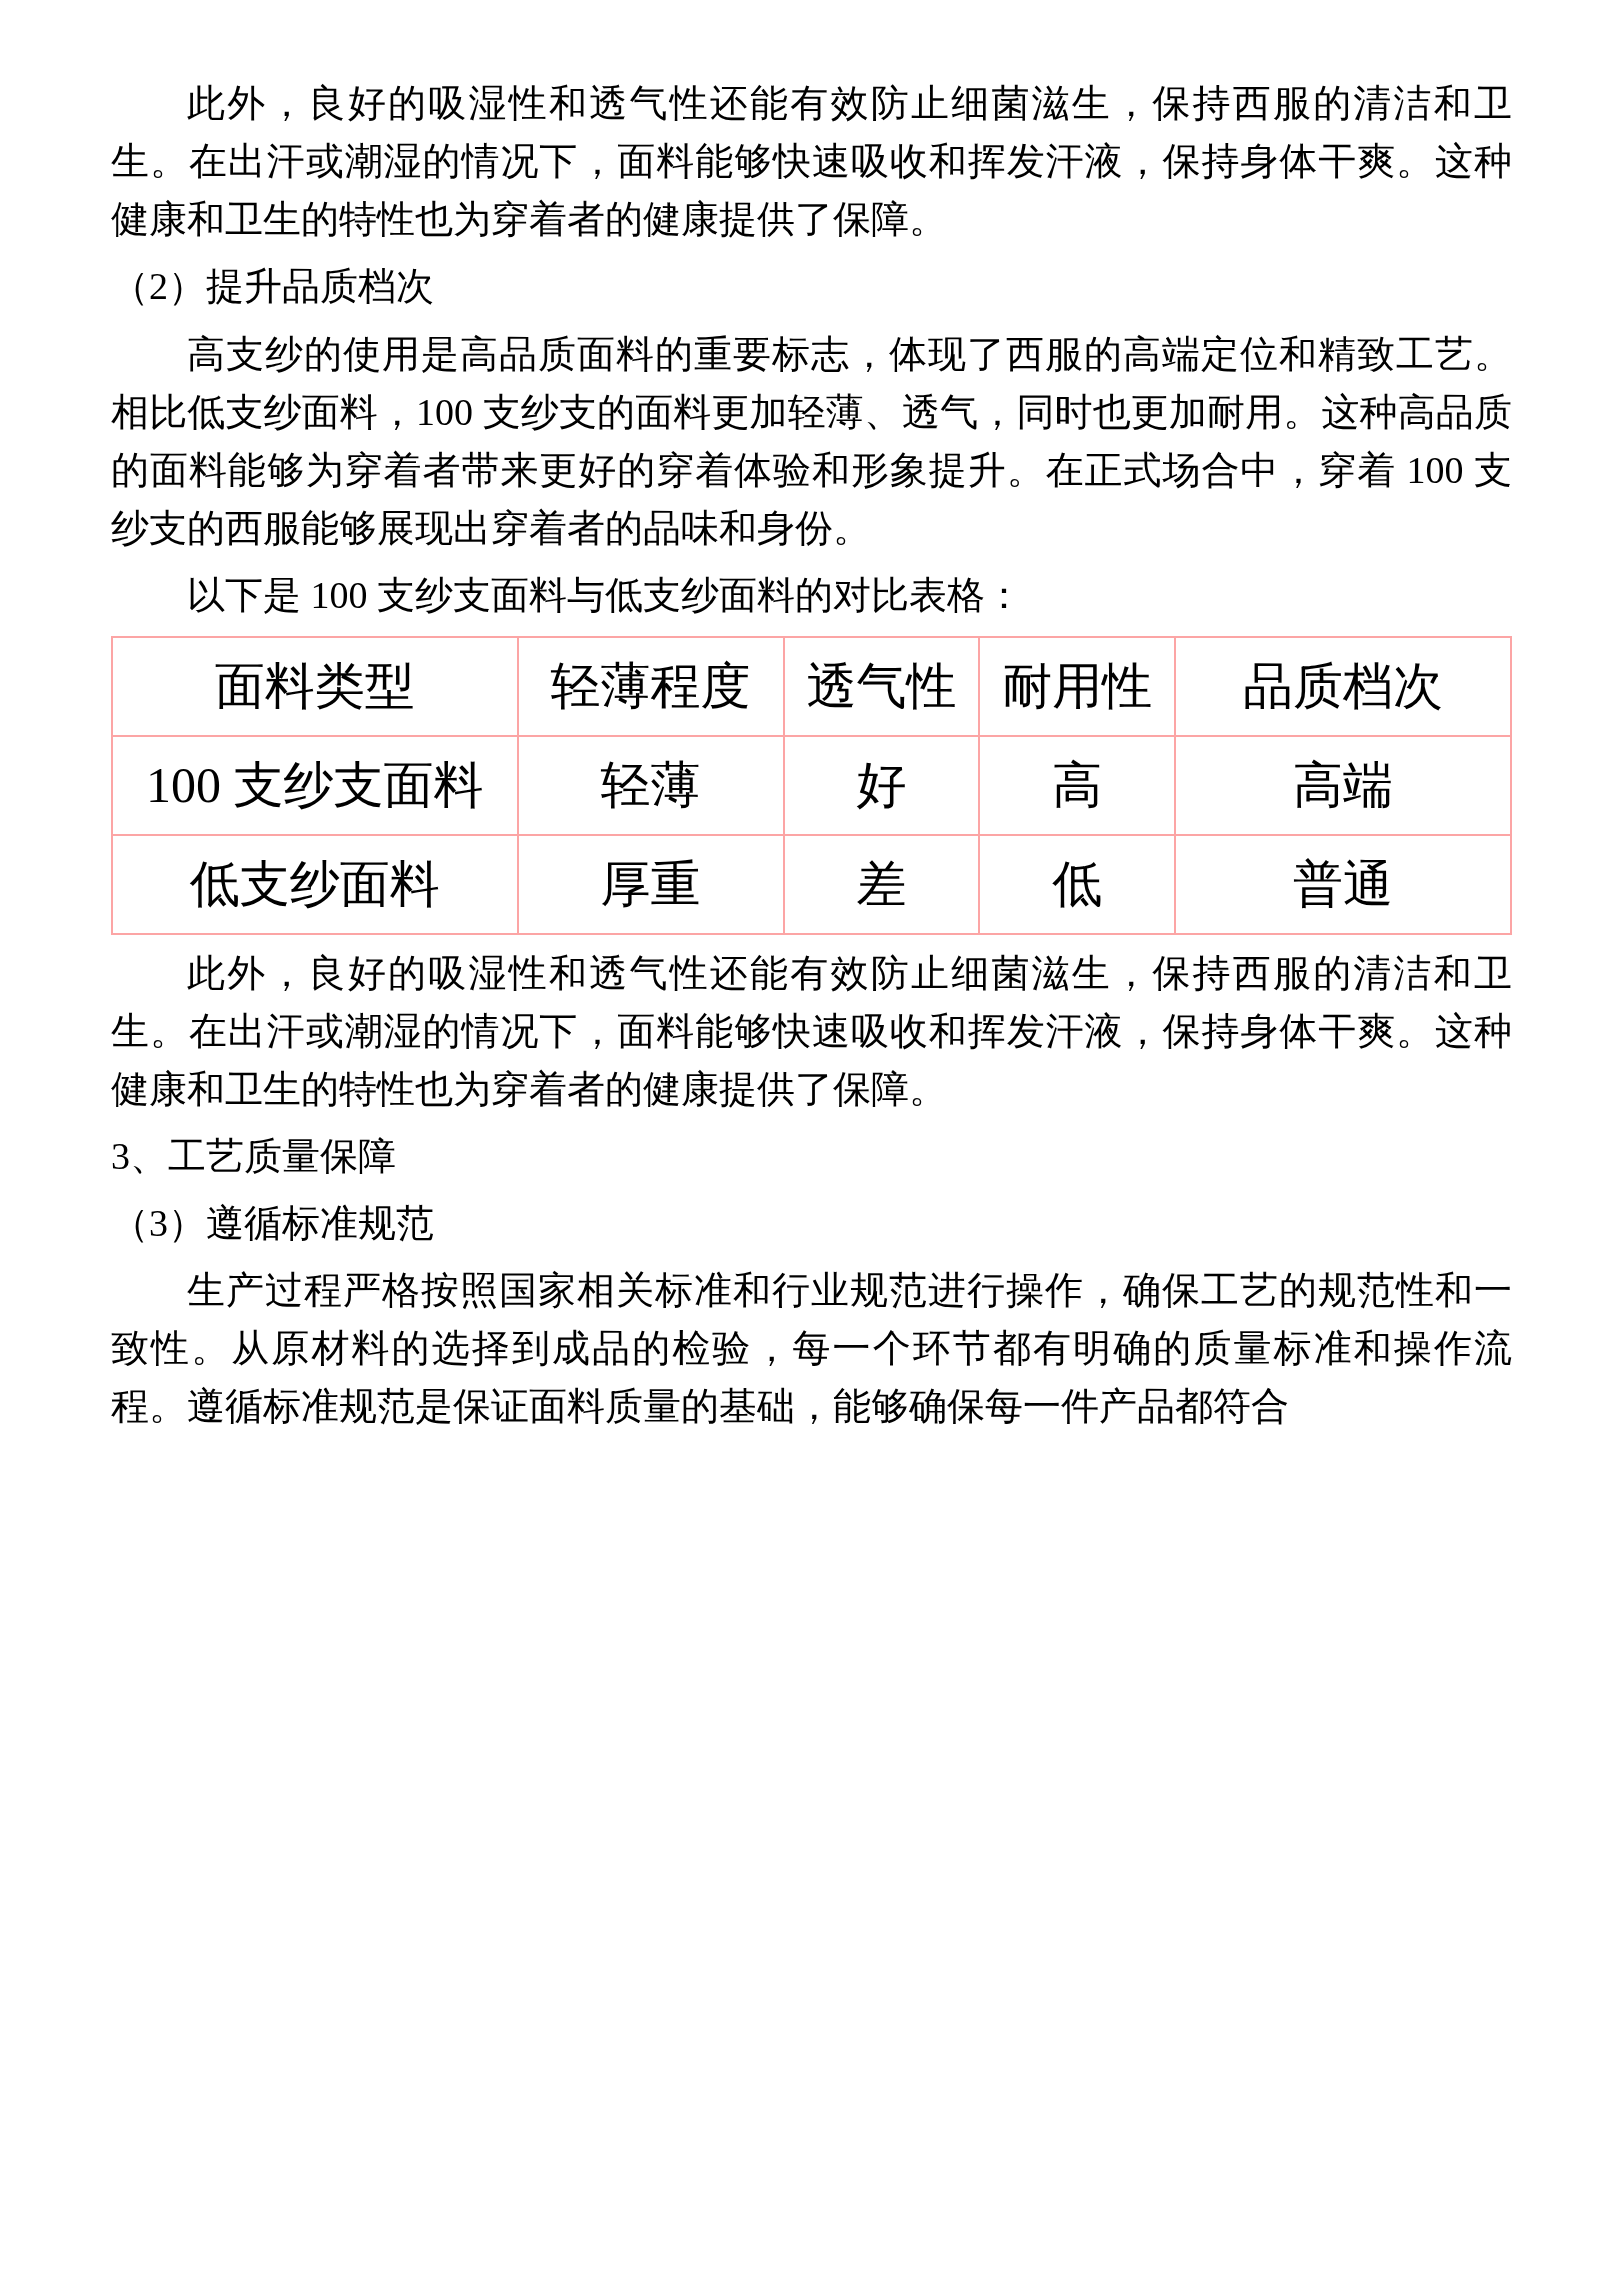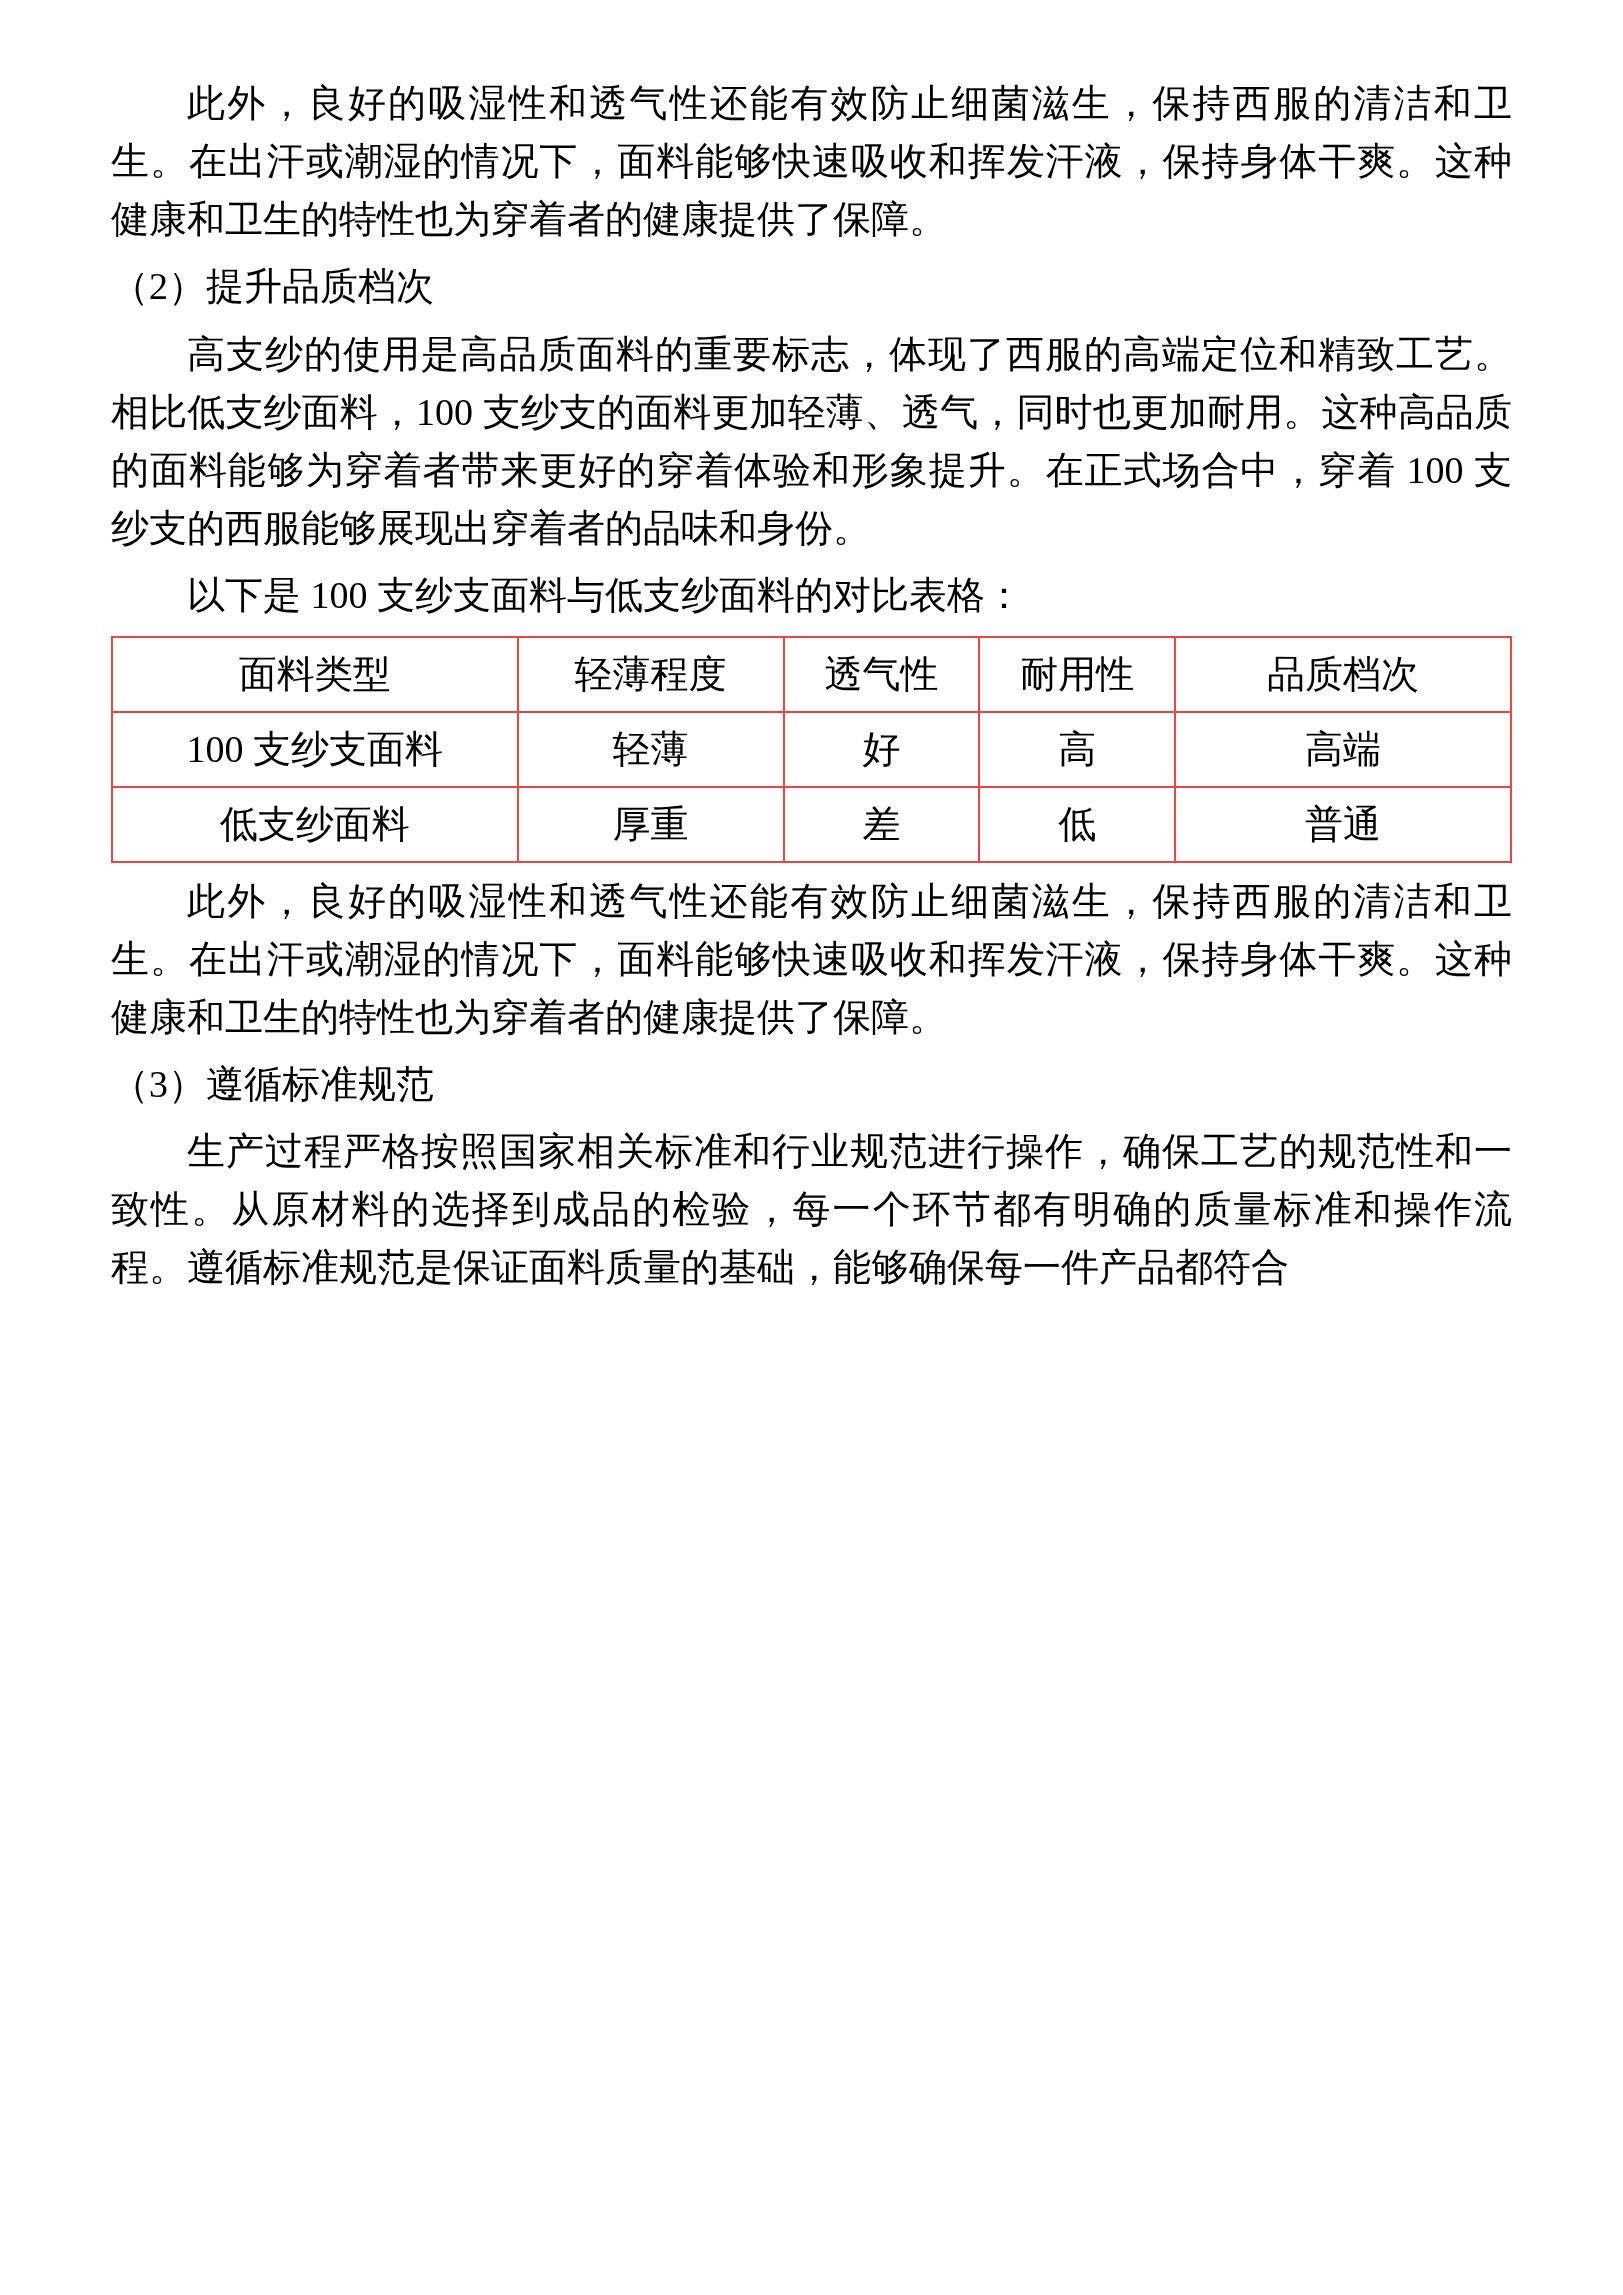--- a/index.html
+++ b/index.html
@@ -32,27 +32,27 @@
     margin: 9.2px 0 0 0;
     text-indent: 0;
   }
   table.cmp {
     border-collapse: collapse;
     table-layout: fixed;
     width: 100%;
     margin: 11.8px 0 6.5px 0;
   }
   table.cmp th, table.cmp td {
-    border: 2px solid #ef4444;
+    border: 2px solid #fca5a5;
     height: 73px;
-    padding: 0;
+    padding: 12px;
     text-align: center;
     vertical-align: middle;
     font-weight: normal;
-    font-size: 38px;
+    font-size: 50px;
     line-height: 1;
   }
   .col-1 { width: 29%; }
   .col-2 { width: 19%; }
   .col-3 { width: 14%; }
   .col-4 { width: 14%; }
   .col-5 { width: 24%; }
 </style>
 </head>
 <body>
@@ -98,19 +98,20 @@
         <td>普通</td>
       </tr>
     </tbody>
   </table>
 
 
 
 
   <p class="para">此外，良好的吸湿性和透气性还能有效防止细菌滋生，保持西服的清洁和卫生。在出汗或潮湿的情况下，面料能够快速吸收和挥发汗液，保持身体干爽。这种健康和卫生的特性也为穿着者的健康提供了保障。</p>
 
+  <p class="heading">3、工艺质量保障</p>
 
   <p class="heading">（3）遵循标准规范</p>
 
   <p class="para">生产过程严格按照国家相关标准和行业规范进行操作，确保工艺的规范性和一致性。从原材料的选择到成品的检验，每一个环节都有明确的质量标准和操作流程。遵循标准规范是保证面料质量的基础，能够确保每一件产品都符合</p>
 
 </div>
 
 
 </body></html>

